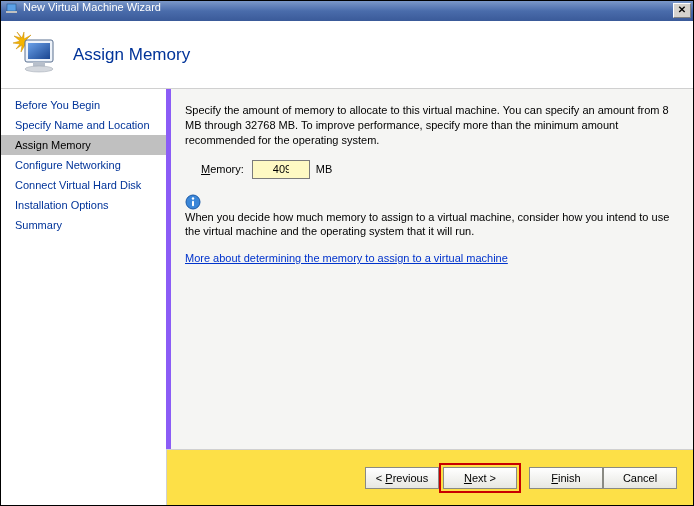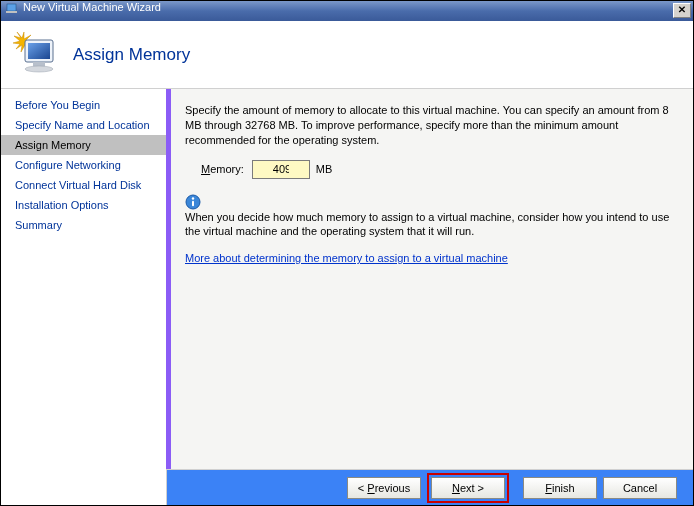--- a/index.html
+++ b/index.html
@@ -144,29 +144,28 @@
     margin-right: 8px;
     margin-top: 1px;
   }
   .info-text { flex: 1; }
   .link {
     color: #0033cc;
     text-decoration: underline;
     cursor: default;
   }
   .footer {
-    height: 36px;
-    background: #3b82f6;
+    height: 56px;
+    background: #fde047;
     border-top: 1px solid #d0d0d0;
     border-left: 1px solid #d0d0d0;
     display: flex;
     align-items: center;
     justify-content: flex-end;
     padding-right: 16px;
-    gap: 6px;
   }
   .btn {
     width: 74px;
     height: 22px;
     background: linear-gradient(to bottom, #ffffff, #e7e7e1);
     border: 1px solid #8a8a83;
     font-family: Tahoma, sans-serif;
     font-size: 11px;
     cursor: default;
     text-align: center;

